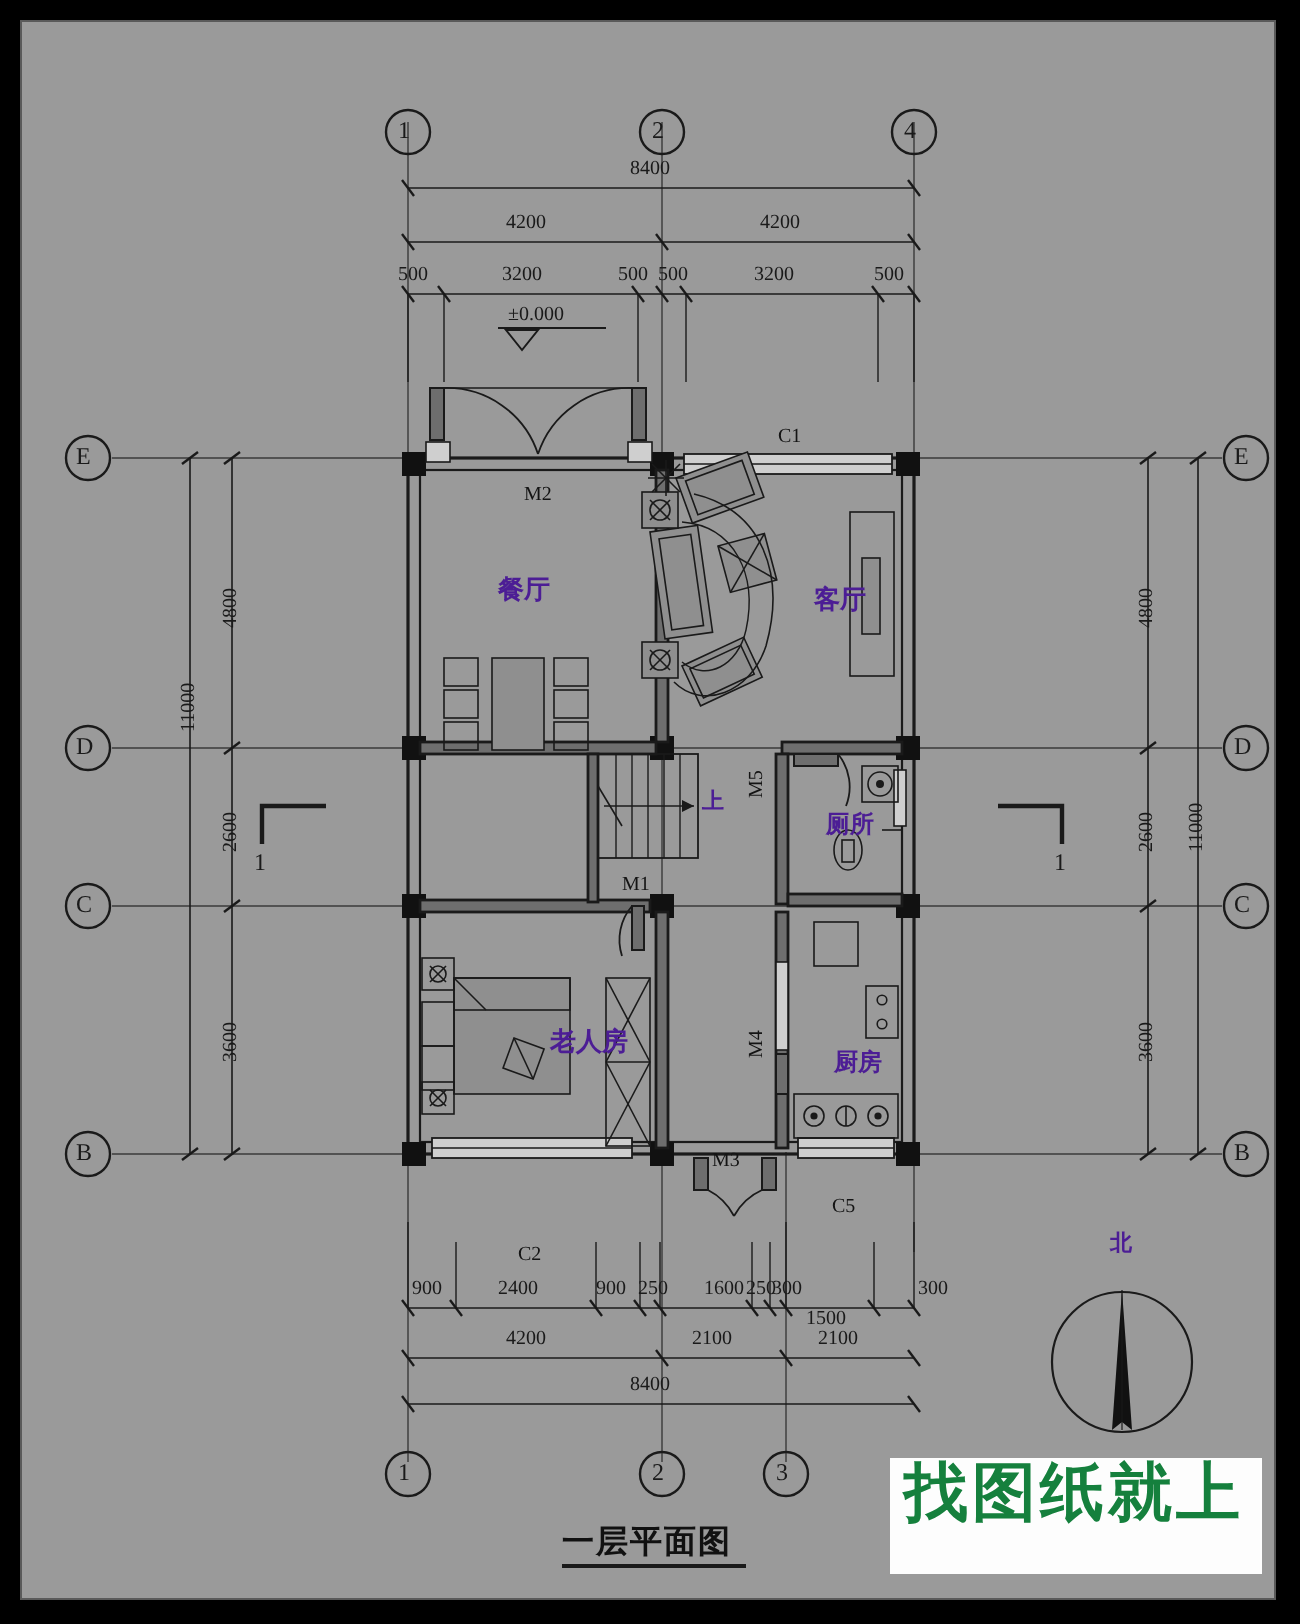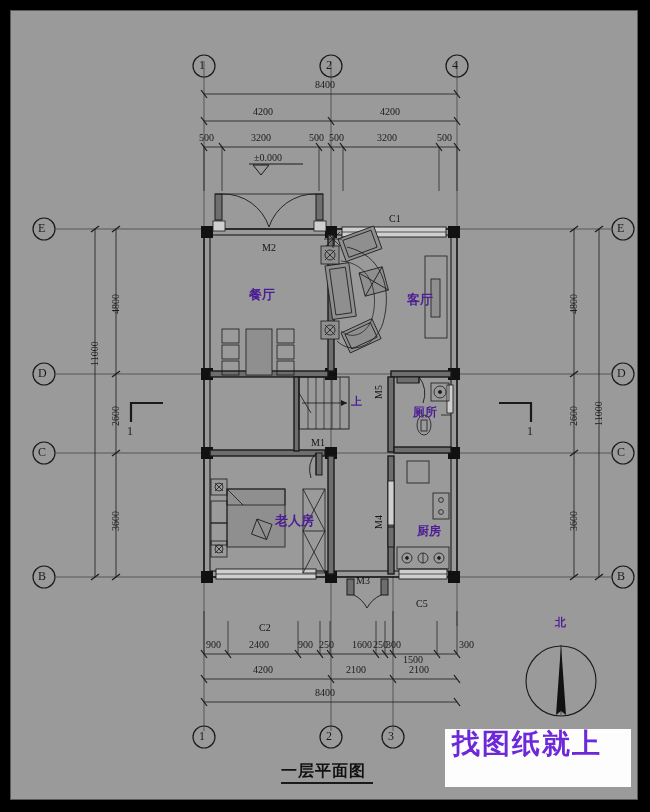--- a/index.html
+++ b/index.html
@@ -40,21 +40,21 @@
   #wm{
     position:absolute;
     left:434px;top:718px;
     width:186px;height:58px;
     background:#fdfdfd;
     overflow:hidden;
   }
   #wm .wm-cn{
     position:absolute;left:7px;top:1px;
     font-family:"DejaVu Sans", sans-serif;
-    font-size:28px;font-weight:bold;color:#6d28d9;
+    font-size:32px;font-weight:bold;color:#15803d;
     letter-spacing:2px;line-height:1;
   }
   #wm .wm-en{
     position:absolute;left:8px;top:33px;
     font-family:"DejaVu Sans", sans-serif;
     font-size:19px;font-weight:bold;color:#2a2a8c;
     letter-spacing:0px;line-height:1;
   }
 </style>
 </head>

